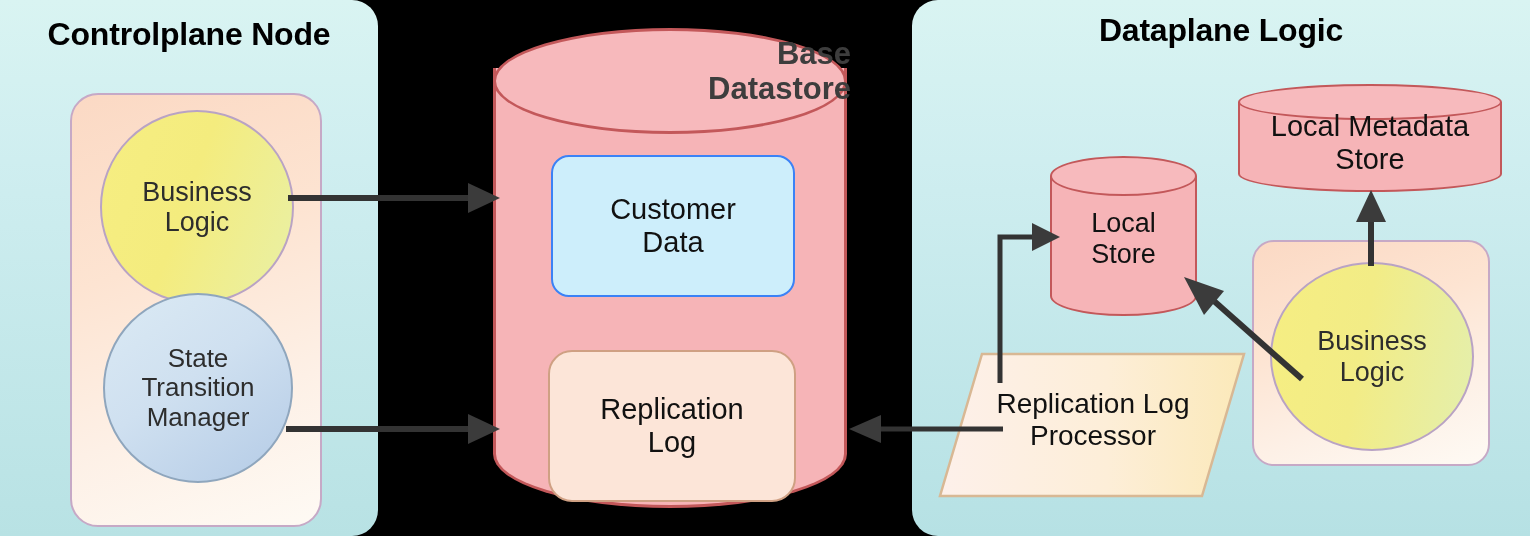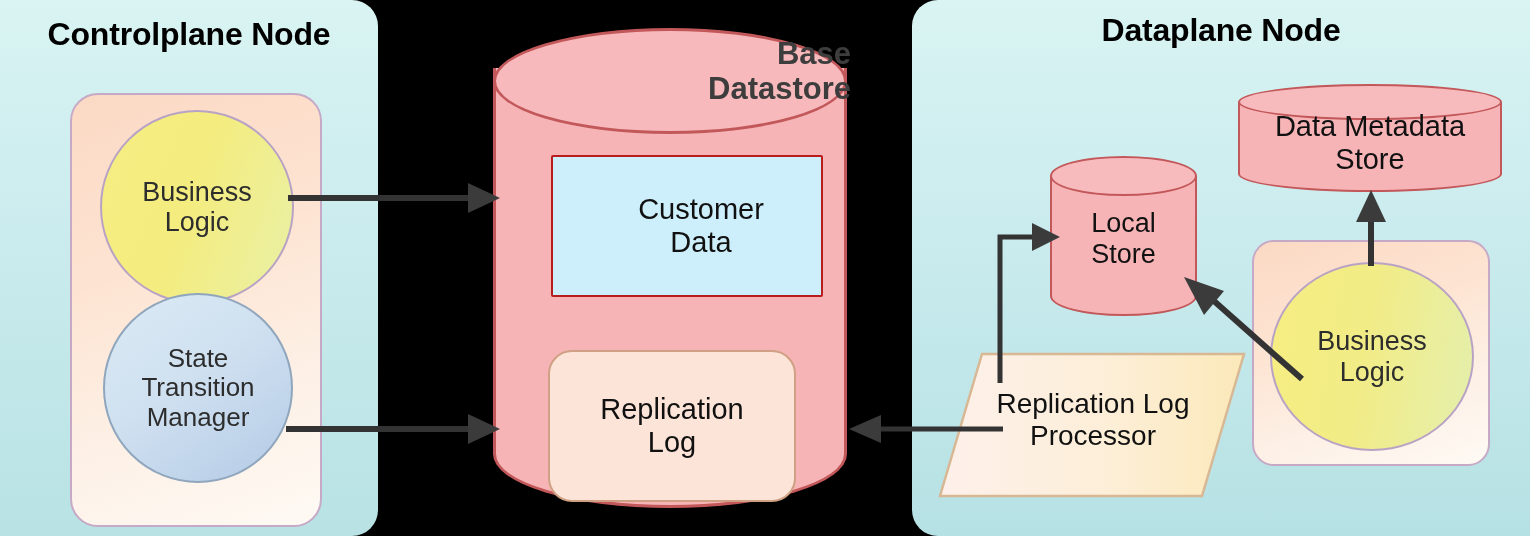--- a/index.html
+++ b/index.html
@@ -44,21 +44,21 @@
       background:#f6b4b7;border:3px solid #c3585a;border-radius:0 0 177px 177px / 0 0 54px 54px;
       border-top:none;box-sizing:border-box;}
   #ds-top{position:absolute;left:0;top:14px;width:354px;height:106px;
       background:#f7b9bc;border:3px solid #c3585a;border-radius:50%;box-sizing:border-box;}
   #ds-title{position:absolute;left:0;top:22px;width:358px;text-align:right;
       font-weight:bold;font-size:31px;color:#3d3d3d;line-height:1.14;}
 
   .inner-card{position:absolute;display:flex;align-items:center;justify-content:center;
       text-align:center;line-height:1.15;color:#111;}
   #ds-customer{left:551px;top:155px;width:240px;height:138px;font-size:29px;
-      background:#cdeefb;border:2px solid #b91c1c;border-radius:2px;padding-left:28px;}
+      background:#cdeefb;border:2px solid #3b82f6;border-radius:18px;}
   #ds-replog{left:548px;top:350px;width:244px;height:148px;font-size:29px;
       background:#fce5d8;border:2px solid #cfa083;border-radius:24px;}
 
   
   .cyl{position:absolute;}
   .cyl .body{position:absolute;left:0;right:0;background:#f6b4b7;
       border-left:2.5px solid #c3585a;border-right:2.5px solid #c3585a;box-sizing:border-box;}
   .cyl .bot{position:absolute;left:0;right:0;background:#f6b4b7;
       border:2.5px solid #c3585a;border-radius:50%;box-sizing:border-box;}
   .cyl .top{position:absolute;left:0;right:0;background:#f7babd;
@@ -121,36 +121,36 @@
     <span style="white-space:pre-line">Customer
 Data</span>
   </div>
 
   <div class="inner-card" id="ds-replog">
     <span style="white-space:pre-line">Replication
 Log</span>
   </div>
 
   <div class="panel" id="dataplane">
-    <div class="panel-title" style="top:12px;font-size:32px;">Dataplane Node</div>
+    <div class="panel-title" style="top:12px;font-size:32px;">Dataplane Logic</div>
   </div>
 
   <div class="cyl" id="localstore">
     <div class="bot"></div>
     <div class="body"></div>
     <div class="top"></div>
     <div class="lbl" style="white-space:pre-line">Local
 Store</div>
   </div>
 
   <div class="cyl" id="metastore">
     <div class="bot"></div>
     <div class="body"></div>
     <div class="top"></div>
-    <div class="lbl" style="white-space:pre-line">Data Metadata
+    <div class="lbl" style="white-space:pre-line">Local Metadata
 Store</div>
   </div>
 
   <div class="peachbox" id="dp-box"></div>
   <div class="circle" id="dp-bl">
     <span style="white-space:pre-line">Business
 Logic</span>
   </div>
 
   <div id="rlp">

